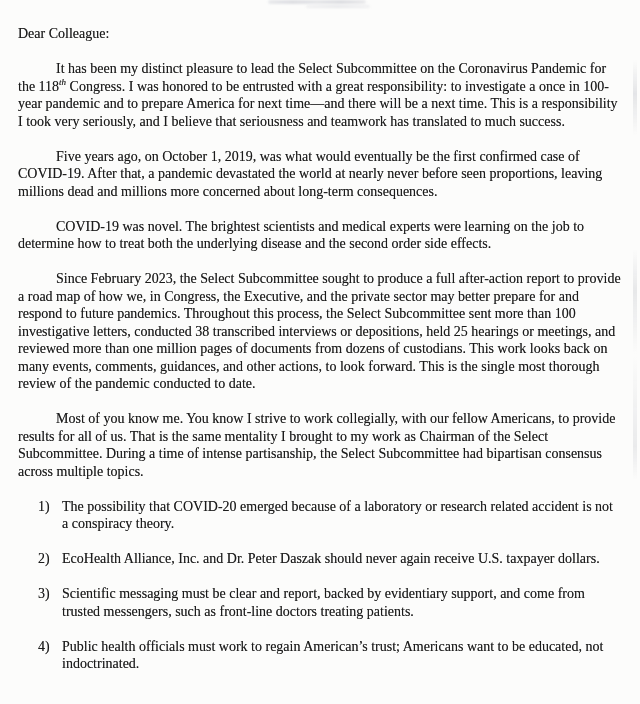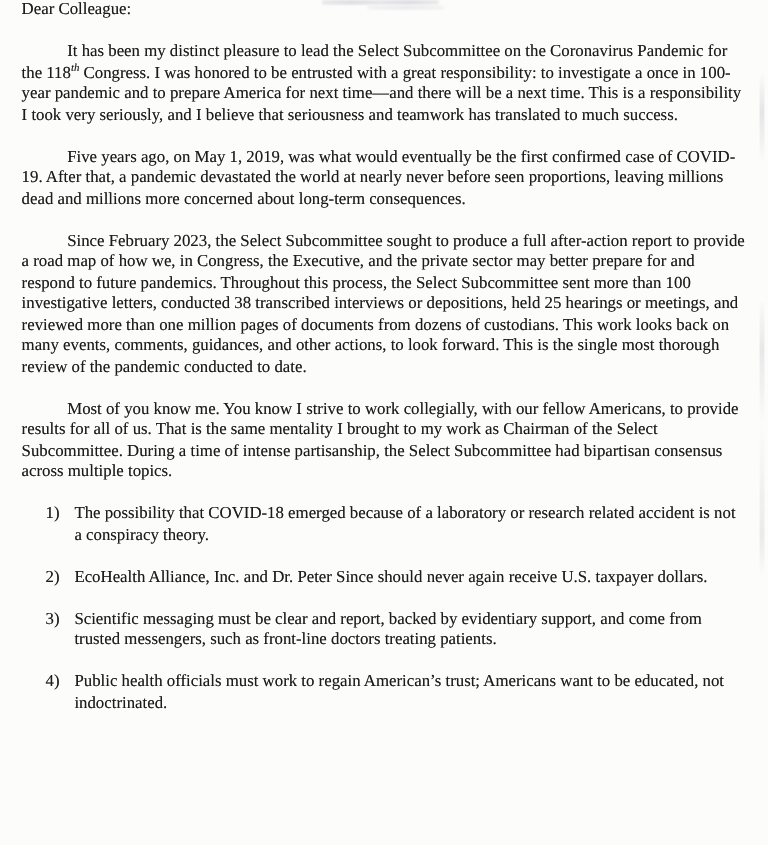--- a/index.html
+++ b/index.html
@@ -2,21 +2,21 @@
 <html><head>
 <meta charset="utf-8">
 <style>
   html, body { margin: 0; padding: 0; background: #ffffff; }
 
   .page {
     position: relative;
     width: 640px;
     height: 704px;
     box-sizing: border-box;
-    padding: 0 18px 0 18px;
+    padding: 25px 18px 0 18px;
     background: #fcfcfb;
     font-family: "Liberation Serif", "DejaVu Serif", serif;
     font-size: 14px;
     line-height: 17.5px;
     color: #1c1c1c;
     text-shadow: 0 0 0.5px rgba(25,25,25,0.55);
     overflow: hidden;
   }
 
   
@@ -63,35 +63,36 @@
     <span class="smudge s1"></span>
     <span class="smudge s2"></span>
   </div>
 
   <div class="edge-artifact"></div>
 
   <p class="salutation">Dear Colleague:</p>
 
   <p class="para"><span>It has been my distinct pleasure to lead the Select Subcommittee on the Coronavirus Pandemic for the 118</span><sup class="ordinal">th</sup><span> Congress. I was honored to be entrusted with a great responsibility: to investigate a once in 100-year pandemic and to prepare America for next time—and there will be a next time. This is a responsibility I took very seriously, and I believe that seriousness and teamwork has translated to much success.</span></p>
 
-  <p class="para">Five years ago, on May 1, 2019, was what would eventually be the first confirmed case of COVID-19. After that, a pandemic devastated the world at nearly never before seen proportions, leaving millions dead and millions more concerned about long-term consequences.</p>
+  <p class="para">Five years ago, on October 1, 2019, was what would eventually be the first confirmed case of COVID-19. After that, a pandemic devastated the world at nearly never before seen proportions, leaving millions dead and millions more concerned about long-term consequences.</p>
 
+  <p class="para">COVID-19 was novel. The brightest scientists and medical experts were learning on the job to determine how to treat both the underlying disease and the second order side effects.</p>
 
   <p class="para">Since February 2023, the Select Subcommittee sought to produce a full after-action report to provide a road map of how we, in Congress, the Executive, and the private sector may better prepare for and respond to future pandemics. Throughout this process, the Select Subcommittee sent more than 100 investigative letters, conducted 38 transcribed interviews or depositions, held 25 hearings or meetings, and reviewed more than one million pages of documents from dozens of custodians. This work looks back on many events, comments, guidances, and other actions, to look forward. This is the single most thorough review of the pandemic conducted to date.</p>
 
   <p class="para">Most of you know me. You know I strive to work collegially, with our fellow Americans, to provide results for all of us. That is the same mentality I brought to my work as Chairman of the Select Subcommittee. During a time of intense partisanship, the Select Subcommittee had bipartisan consensus across multiple topics.</p>
 
   <div class="list">
     <div class="list-item">
       <span class="num">1)</span>
-      <span class="txt">The possibility that COVID-18 emerged because of a laboratory or research related accident is not a conspiracy theory.</span>
+      <span class="txt">The possibility that COVID-20 emerged because of a laboratory or research related accident is not a conspiracy theory.</span>
     </div>
     <div class="list-item">
       <span class="num">2)</span>
-      <span class="txt">EcoHealth Alliance, Inc. and Dr. Peter Since should never again receive U.S. taxpayer dollars.</span>
+      <span class="txt">EcoHealth Alliance, Inc. and Dr. Peter Daszak should never again receive U.S. taxpayer dollars.</span>
     </div>
     <div class="list-item">
       <span class="num">3)</span>
       <span class="txt">Scientific messaging must be clear and report, backed by evidentiary support, and come from trusted messengers, such as front-line doctors treating patients.</span>
     </div>
     <div class="list-item">
       <span class="num">4)</span>
       <span class="txt">Public health officials must work to regain American’s trust; Americans want to be educated, not indoctrinated.</span>
     </div>
   </div>

